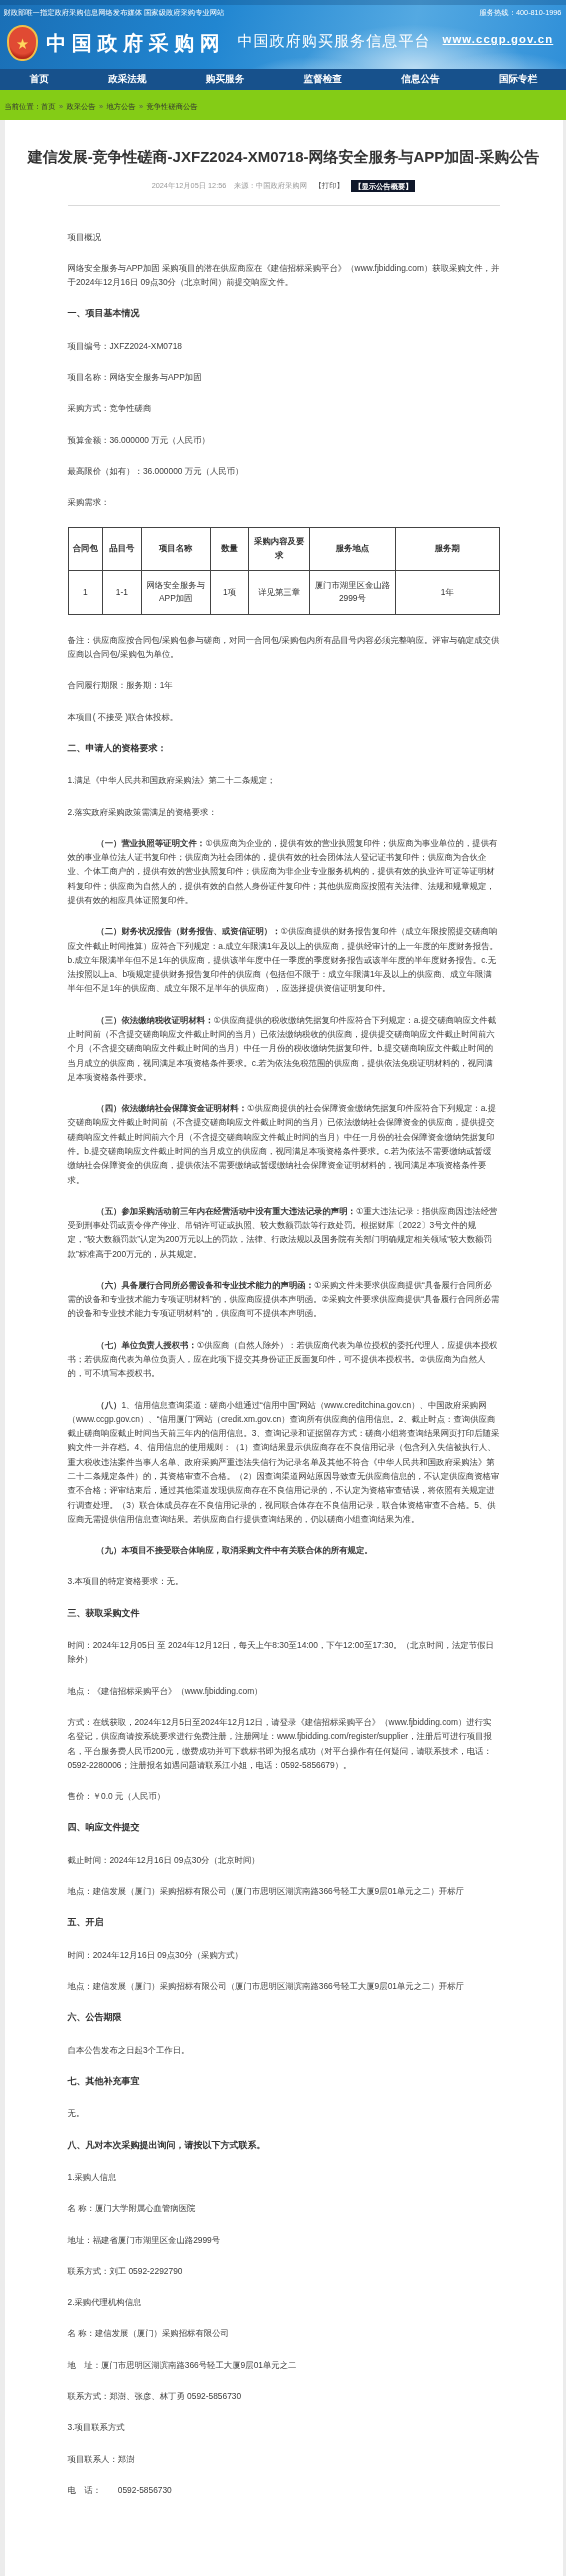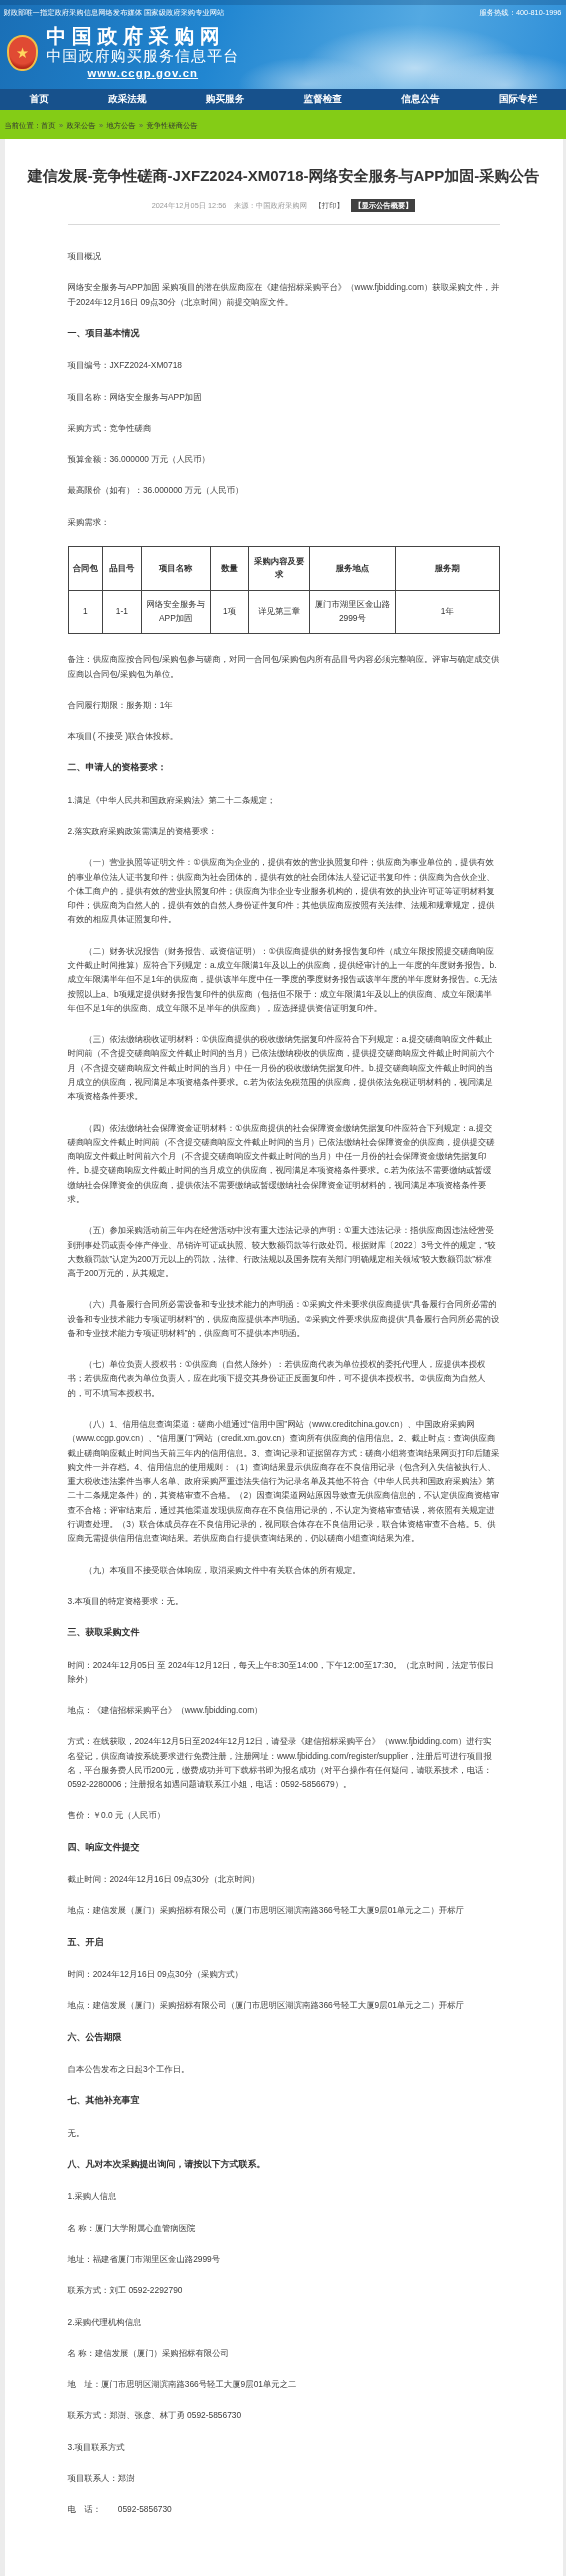--- a/index.html
+++ b/index.html
@@ -16,21 +16,21 @@
   .c1 { width:236px; height:90px; right:34px; top:22.5px; }
   .c2 { width:169px; height:68px; right:-22.5px; top:51px; opacity:.8; }
   .c3 { width:146px; height:56px; right:186px; top:56px; opacity:.7; }
   .topbar { display:flex; justify-content:space-between; align-items:flex-end;
     padding:3.4px 5.6px 2.3px 3.4px; color:#fff; font-size:7.3px; position:relative; z-index:2; }
   .banner-main { display:flex; align-items:center; padding:4.5px 0 7.9px 6.8px; position:relative; z-index:2; }
   .emblem { width:31.5px; height:36px; margin-right:7.9px; flex:0 0 auto;
     background:radial-gradient(circle at 50% 42%, #e04a33 0 58%, #b72a1a 75%);
     border:2.3px solid #f0bf4a; border-radius:50% 50% 46% 46% / 44% 44% 52% 52%;
     display:flex; align-items:center; justify-content:center; color:#ffd75e; font-size:14.6px; }
-  .banner-text { display:flex; flex-direction:column; color:#fff; }
+  .banner-text { display:flex; flex-direction:row; color:#fff;gap:12px; }
   .site-name { font-size:20px; font-weight:bold; letter-spacing:5.6px; line-height:1.1; }
   .site-sub  { font-size:15px; font-weight:normal; letter-spacing:1.1px; line-height:1.25; }
   .site-url  { font-size:11.3px; font-weight:bold; letter-spacing:1.1px; text-align:center; line-height:1.3;text-decoration:underline; }
 
   
   .main-nav { background:#17518c; display:flex; justify-content:space-around; align-items:center; height:21.4px; }
   .nav-item { color:#fff; font-size:9.6px; font-weight:bold; text-decoration:none; cursor:pointer; }
 
   
   .crumb-band { background:#84cc16; padding:11.3px 4.5px 7.9px; }
@@ -39,29 +39,29 @@
   .crumb-sep { margin:0 3.4px; color:#555; }
 
   
   .card { background:#fff; margin:0 4.5px; padding:21.4px 0 84px; }
   .page-title { text-align:center; font-size:15px; font-weight:bold; color:#333;
     margin:5.6px 13.5px 14.6px; line-height:1.35; }
   .meta { text-align:center; font-size:7.3px; color:#9a9a9a; }
   .meta .dt { margin-right:5.6px; }
   .meta .src { margin-right:5.6px; }
   .print-btn { color:#555; text-decoration:none; margin-right:5.6px; cursor:pointer; }
-  .summary-badge { background:#404040; color:#fff; font-weight:bold; padding:1.7px 2.8px;
+  .summary-badge { background:#0f172a; color:#fff; font-weight:bold; padding:1.7px 2.8px;
     text-decoration:none; cursor:pointer; }
   .meta-divider { border:0; border-top:0.6px solid #d9d9d9; margin:13.5px 63px 23.6px; }
 
   .article-body { padding:0 63px; color:#3c3c3c; font-size:8.4px; }
   .article-body p.para { line-height:1.7; margin:0 0 17px; }
   .article-body p.indent { text-indent:2em; }
   .article-body h3.sec-h { font-size:9px; font-weight:bold; color:#333; line-height:1.6; margin:2.3px 0 18px; }
-  .article-body strong { font-weight:normal; }
+  .article-body strong { font-weight:bold;margin-left:12px; }
 
   
   .req-table { width:100%; border-collapse:collapse; margin:1.1px 0 18px; table-layout:fixed; }
   .req-table th, .req-table td { border:0.6px solid #444; text-align:center; vertical-align:middle;
     font-size:8.4px; color:#333; padding:7.9px 2.8px; line-height:1.6; }
   .req-table th { font-weight:bold; }
 </style>
 </head>
 <body>
 

